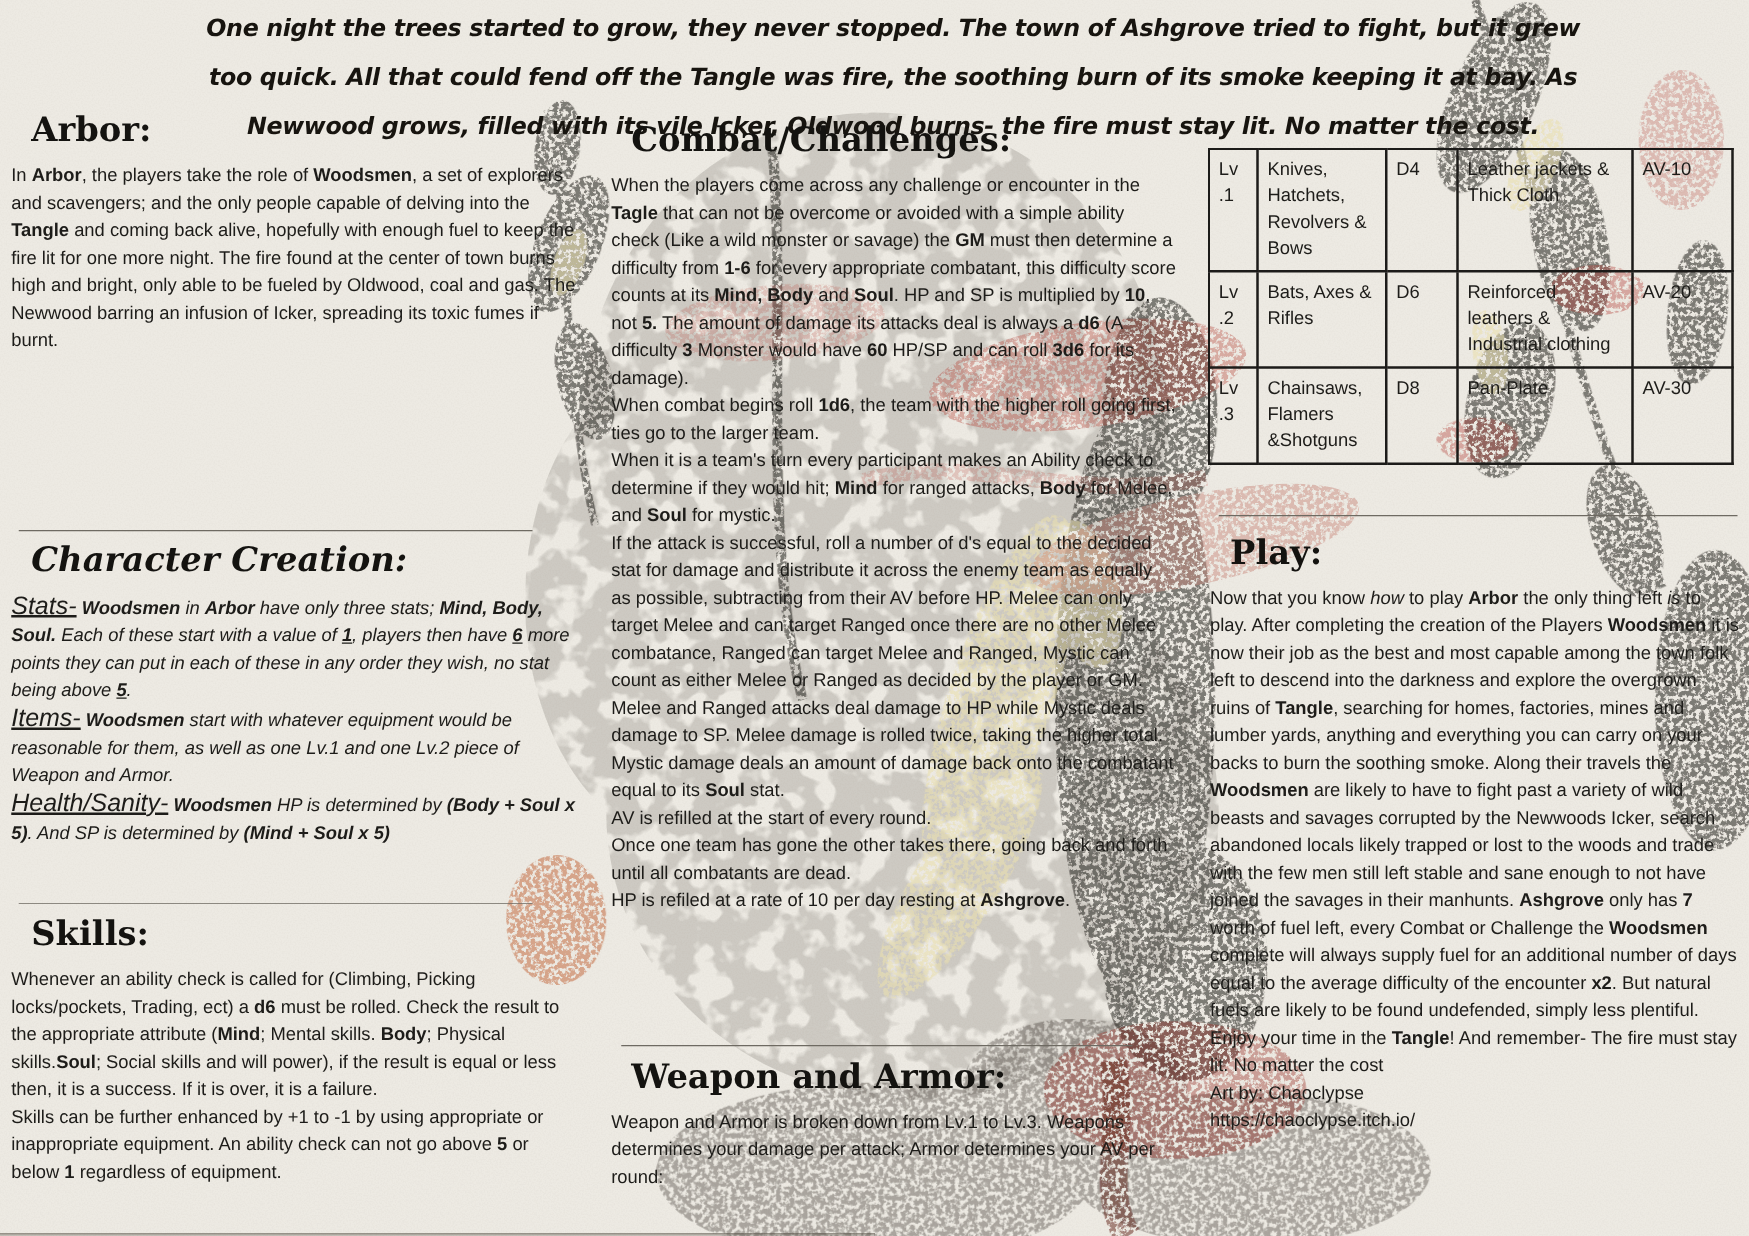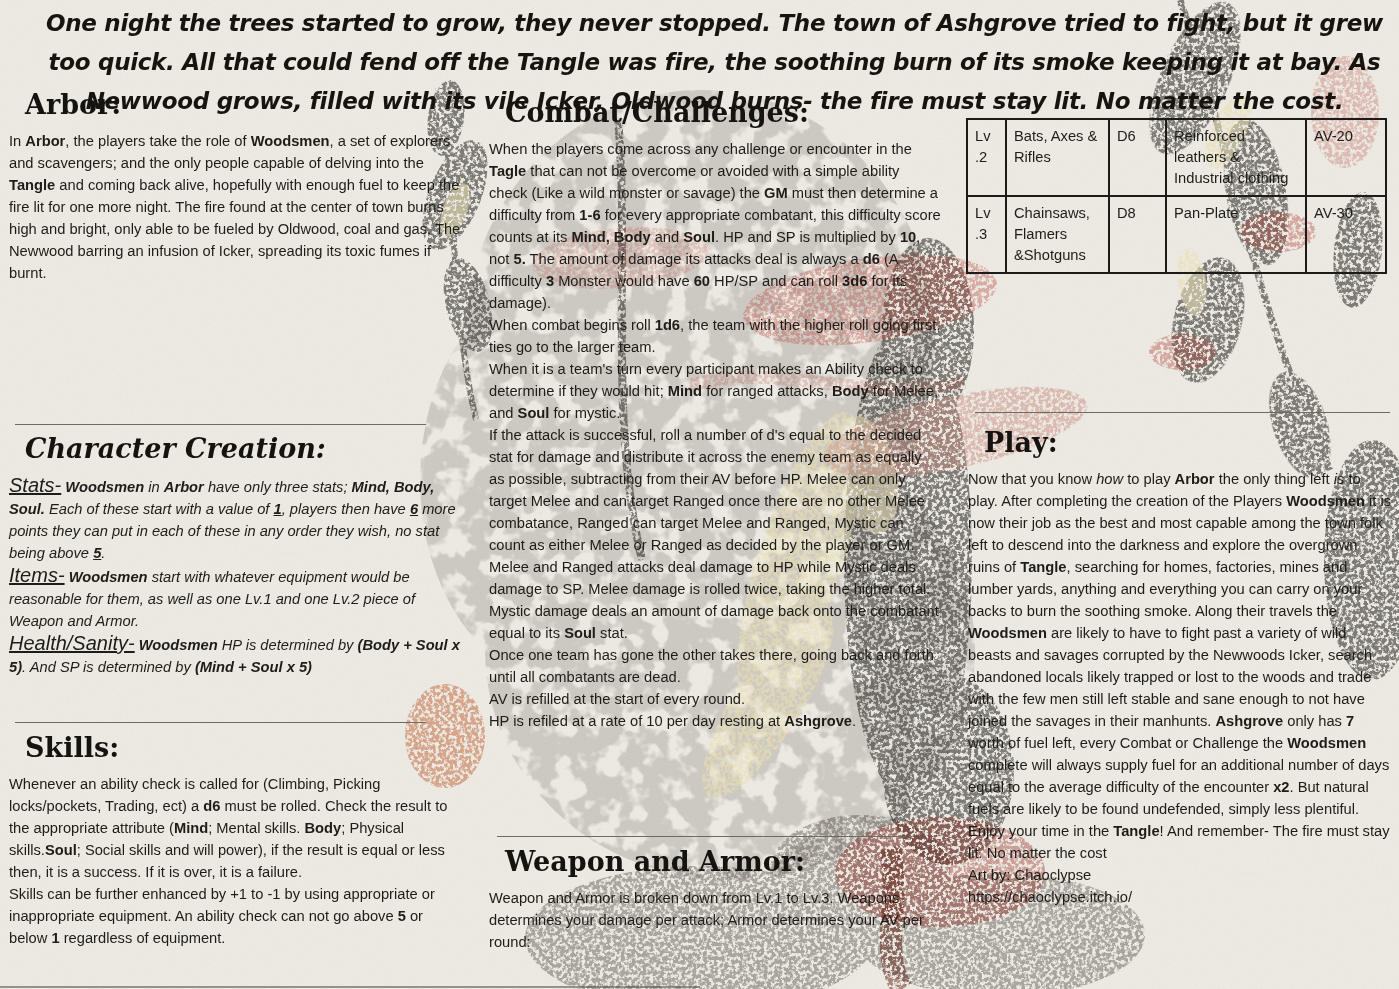--- a/index.html
+++ b/index.html
@@ -8,21 +8,21 @@
     background:#edeae3;color:#1d1c19;
     font-family:"Liberation Sans", sans-serif;
   }
   .bg-svg{position:absolute;left:0;top:0;z-index:0;}
   .layer{position:absolute;z-index:2;}
   
   .intro{
     left:0;right:0;top:4px;text-align:center;
     font-family:"DejaVu Sans", sans-serif;
     font-style:italic;font-weight:700;
-    font-size:23px;line-height:39px;letter-spacing:-0.3px;
+    font-size:19px;line-height:39px;letter-spacing:-0.3px;
     color:#17140f;
     margin-left:30px;
   }
   
   .sec h2{
     font-family:"DejaVu Serif", serif;
     font-weight:700;font-size:27px;line-height:33px;
     margin:0 0 9px 16px;color:#141310;letter-spacing:0px;
   }
   .sec p{
@@ -161,41 +161,48 @@
   <p><span>Skills can be further enhanced by +1 to -1 by using appropriate or inappropriate equipment. An ability check can not go above </span><span class="b">5</span><span> or below </span><span class="b">1</span><span> regardless of equipment.</span></p>
 </div>
 
 <div class="layer sec" style="left:489px;top:96px;width:452px;">
   <h2>Combat/Challenges:</h2>
   <p><span>When the players come across any challenge or encounter in the </span><span class="b">Tagle</span><span> that can not be overcome or avoided with a simple ability check (Like a wild monster or savage) the </span><span class="b">GM</span><span> must then determine a difficulty from </span><span class="b">1-6</span><span> for every appropriate combatant, this difficulty score counts at its </span><span class="b">Mind, Body</span><span> and </span><span class="b">Soul</span><span>. HP and SP is multiplied by </span><span class="b">10</span><span>, not </span><span class="b">5.</span><span> The amount of damage its attacks deal is always a </span><span class="b">d6</span><span> (A difficulty </span><span class="b">3</span><span> Monster would have </span><span class="b">60</span><span> HP/SP and can roll </span><span class="b">3d6</span><span> for its damage).</span></p>
   <p><span>When combat begins roll </span><span class="b">1d6</span><span>, the team with the higher roll going first, ties go to the larger team.</span></p>
   <p><span>When it is a team's turn every participant makes an Ability check to determine if they would hit; </span><span class="b">Mind</span><span> for ranged attacks, </span><span class="b">Body</span><span> for Melee, and </span><span class="b">Soul</span><span> for mystic.</span></p>
   <p><span>If the attack is successful, roll a number of d's equal to the decided stat for damage and distribute it across the enemy team as equally as possible, subtracting from their AV before HP. Melee can only target Melee and can target Ranged once there are no other Melee combatance, Ranged can target Melee and Ranged, Mystic can count as either Melee or Ranged as decided by the player or GM.</span></p>
   <p><span>Melee and Ranged attacks deal damage to HP while Mystic deals damage to SP. Melee damage is rolled twice, taking the higher total. Mystic damage deals an amount of damage back onto the combatant equal to its </span><span class="b">Soul</span><span> stat.</span></p>
+  <p><span>AV is refilled at the start of every round.</span></p>
   <p><span>Once one team has gone the other takes there, going back and forth until all combatants are dead.</span></p>
-  <p><span>AV is refilled at the start of every round.</span></p>
   <p><span>HP is refiled at a rate of 10 per day resting at </span><span class="b">Ashgrove</span><span>.</span></p>
 </div>
 
 <hr class="divider" style="left:497px;top:836px;width:409px;">
 
 <div class="layer sec" style="left:489px;top:845px;width:452px;">
   <h2>Weapon and Armor:</h2>
   <p><span>Weapon and Armor is broken down from Lv.1 to Lv.3. Weapons determines your damage per attack; Armor determines your AV per round:</span></p>
 </div>
 
 <table class="gear">
   <colgroup>
     <col style="width:39px">
       <col style="width:103px">
       <col style="width:57px">
       <col style="width:140px">
       <col style="width:80px">
   </colgroup>
   <tbody>
+    <tr>
+      <td>Lv .1</td>
+      <td>Knives, Hatchets, Revolvers &amp; Bows</td>
+      <td>D4</td>
+      <td>Leather jackets &amp; Thick Cloth</td>
+      <td>AV-10</td>
+    </tr>
     <tr>
       <td>Lv .2</td>
       <td>Bats, Axes &amp; Rifles</td>
       <td>D6</td>
       <td>Reinforced leathers &amp; Industrial clothing</td>
       <td>AV-20</td>
     </tr>
     <tr>
       <td>Lv .3</td>
       <td>Chainsaws, Flamers &amp;Shotguns</td>

